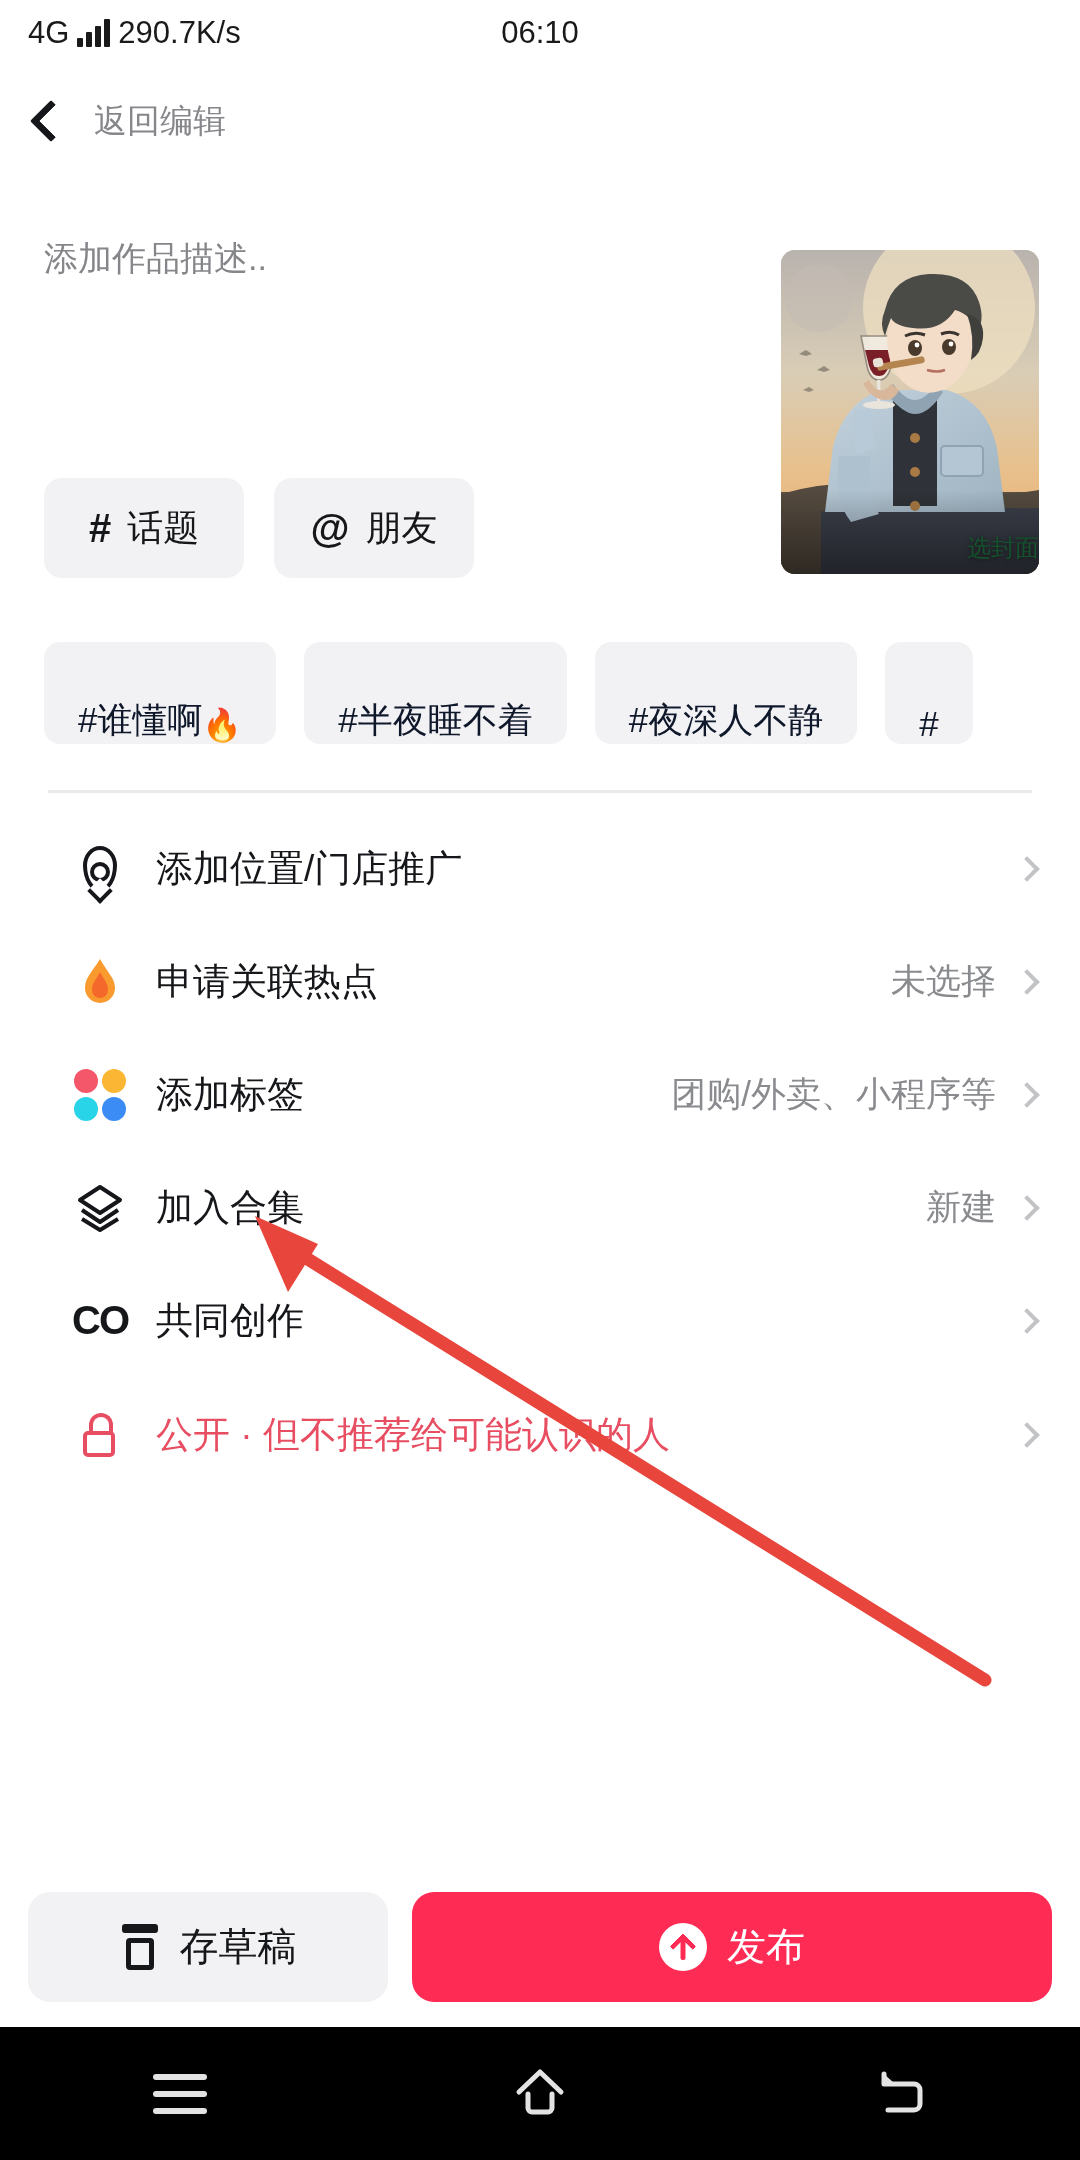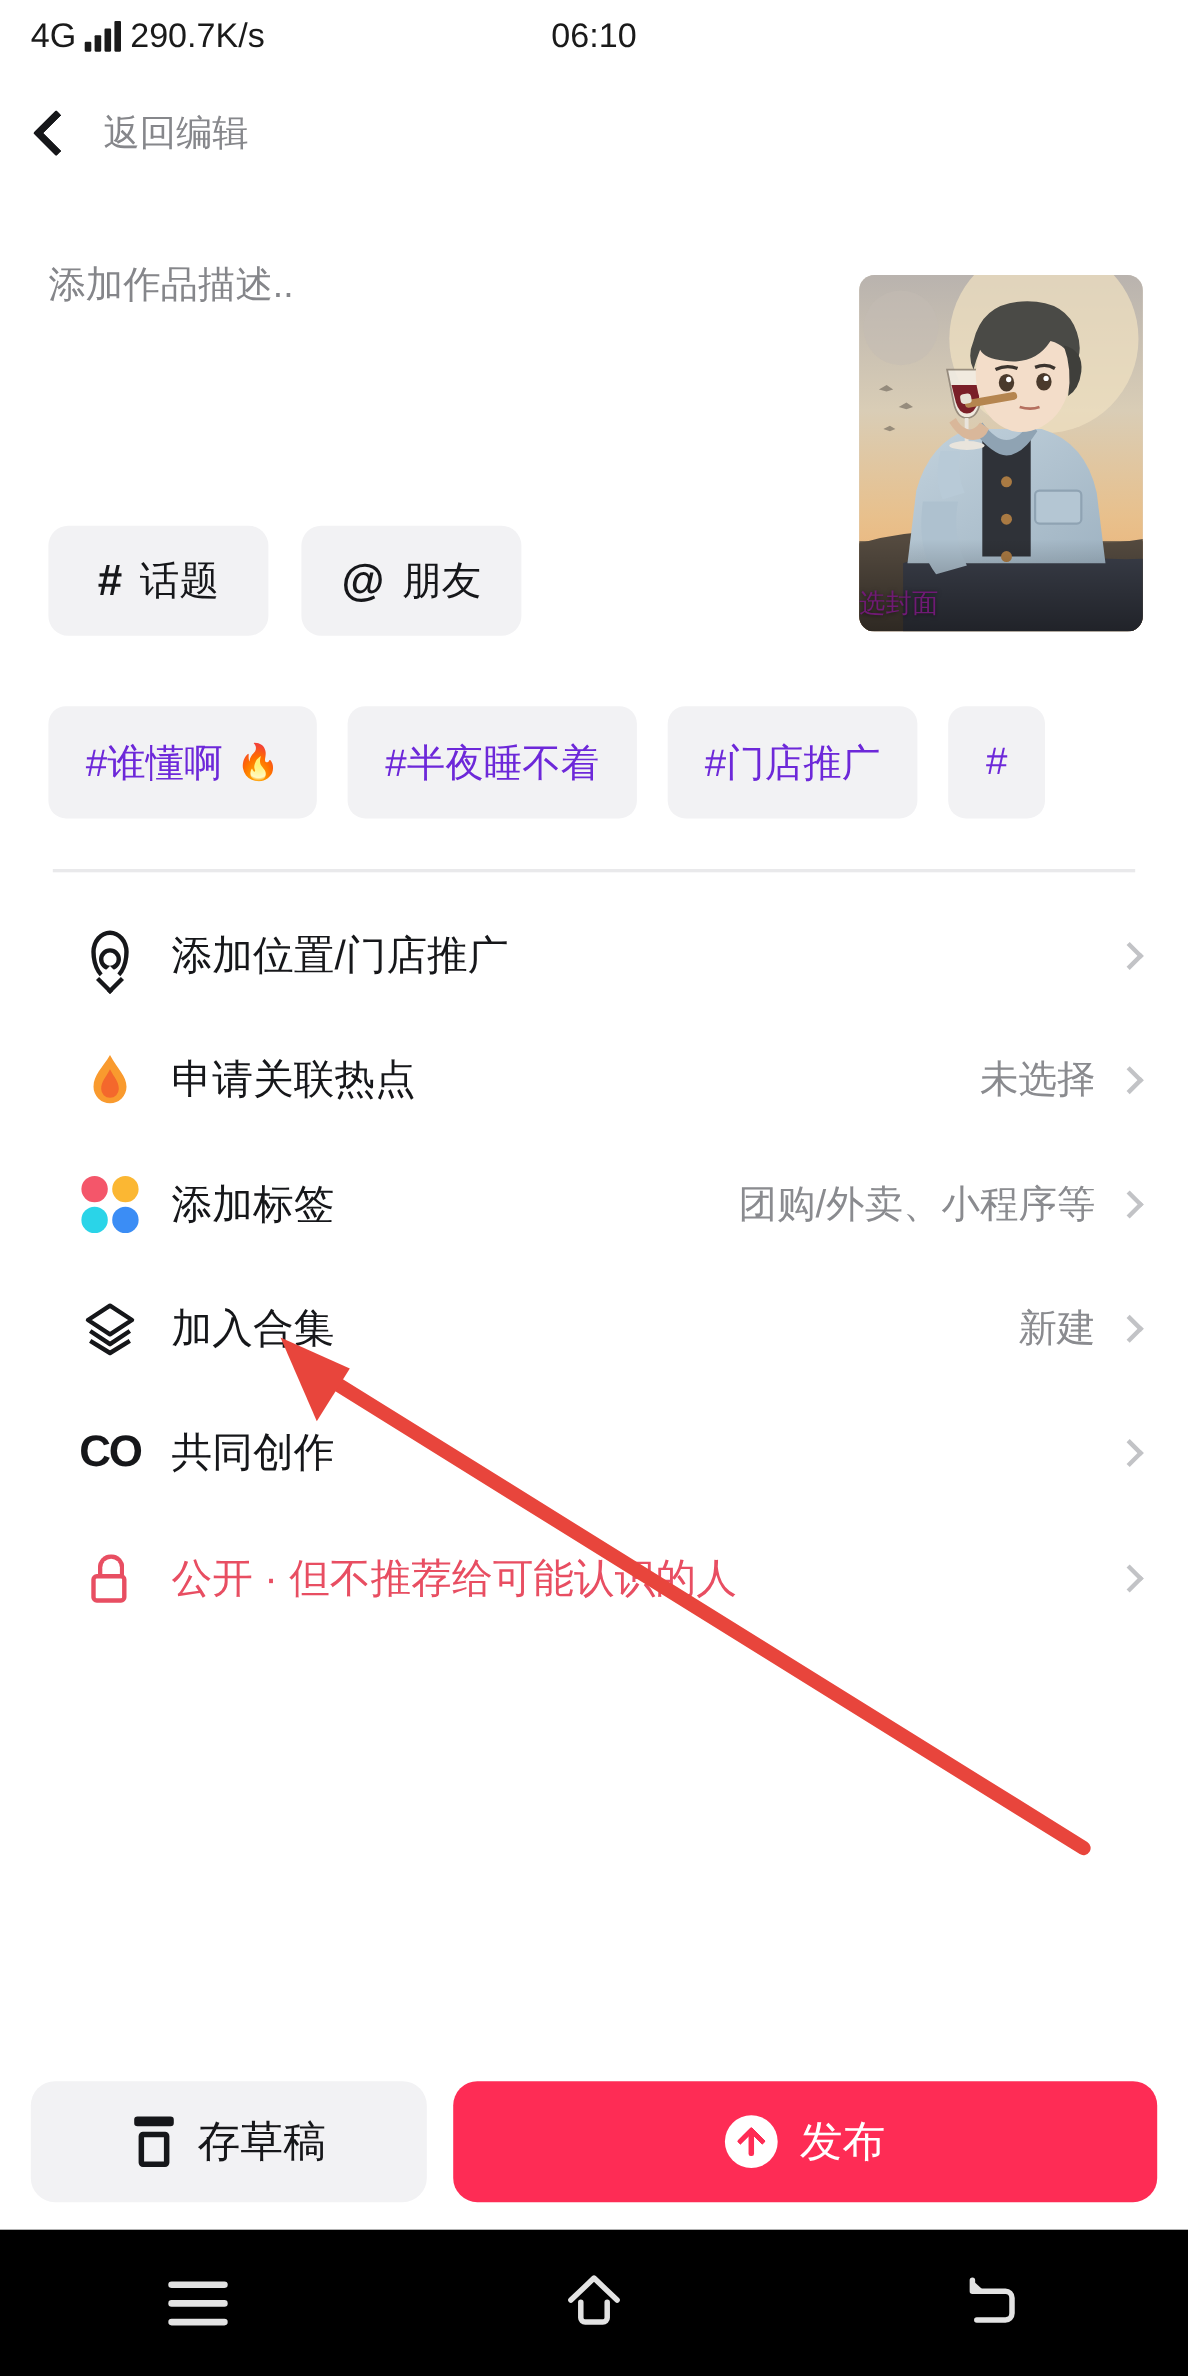--- a/index.html
+++ b/index.html
@@ -69,21 +69,21 @@
   }
   #cover-thumb {
     position: absolute; left: 781px; top: 74px;
     width: 258px; height: 324px;
     border-radius: 14px; overflow: hidden;
     background: #d8cfc2;
   }
   #cover-thumb .art { position: absolute; inset: 0; }
   #cover-label {
     position: absolute; left: 0; right: 0; bottom: 10px;
-    text-align: left; color: #701a75; font-size: 24px;
+    text-align: right; color: #14532d; font-size: 24px;
     text-shadow: 0 1px 4px rgba(0,0,0,.55);
   }
 
   
   #quick-chips {
     position: absolute; top: 478px; left: 44px;
     display: flex; gap: 30px;
   }
   .qchip {
     height: 100px; min-width: 200px;
@@ -95,23 +95,23 @@
   .qchip .glyph { font-size: 40px; font-weight: 700; }
 
   
   #tag-row {
     position: absolute; top: 642px; left: 44px;
     display: flex; gap: 28px; width: 1036px;
   }
   .tag-chip {
     height: 102px; flex: 0 0 auto;
     background: #f2f2f4; border-radius: 16px;
-    display: flex; align-items: center; gap: 12px;
+    display: flex; align-items: flex-end; gap: 0;
     padding: 0 34px;
-    font-size: 35px; color: #6d28d9; white-space: nowrap;
+    font-size: 35px; color: #0f172a; white-space: nowrap;
   }
   .tag-chip .emoji { font-size: 32px; }
 
   
   #divider {
     position: absolute; top: 790px; left: 48px;
     width: 984px; height: 3px; background: #e9e9eb;
   }
 
   
@@ -345,21 +345,21 @@
 
   <div id="tag-row">
     <div class="tag-chip">
       <span>#谁懂啊</span>
       <span class="emoji">🔥</span>
     </div>
     <div class="tag-chip">
       <span>#半夜睡不着</span>
     </div>
     <div class="tag-chip">
-      <span>#门店推广</span>
+      <span>#夜深人不静</span>
     </div>
     <div class="tag-chip">
       <span>#</span>
     </div>
   </div>
 
   <div id="divider"></div>
 
   <div id="options">
 

